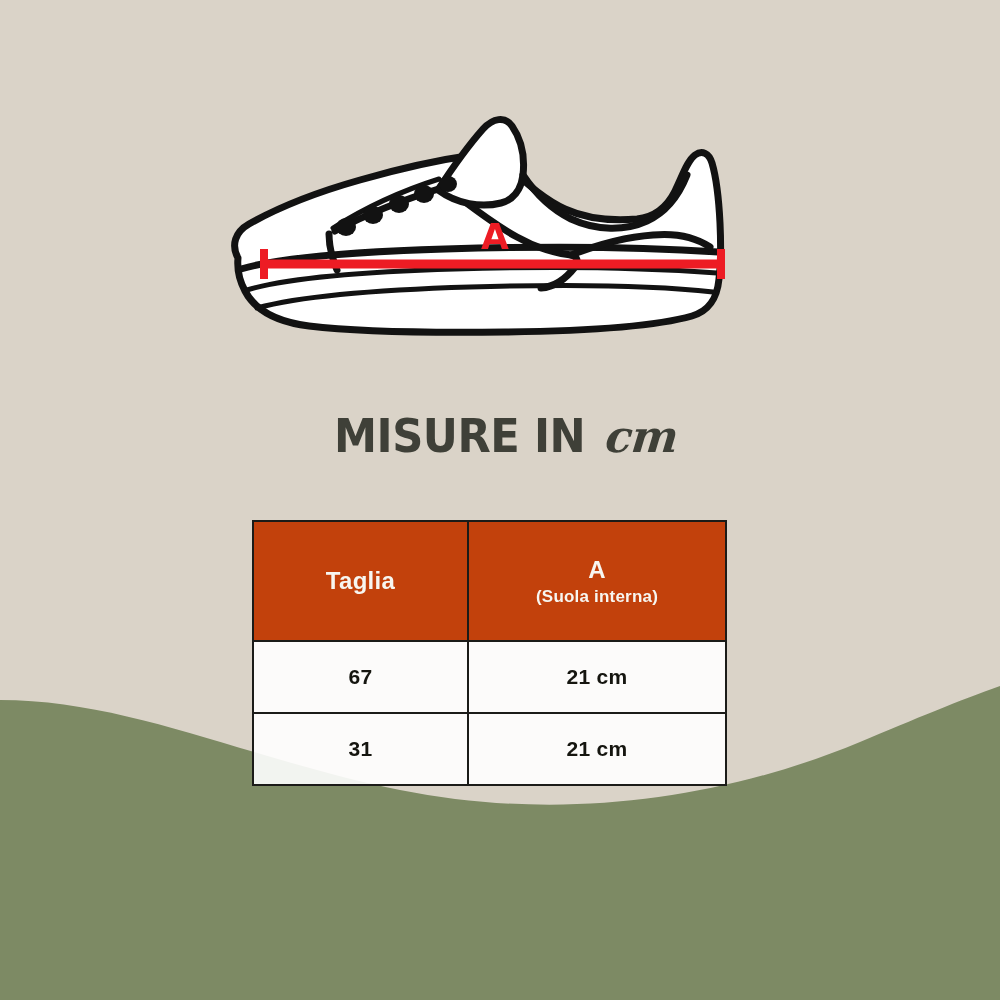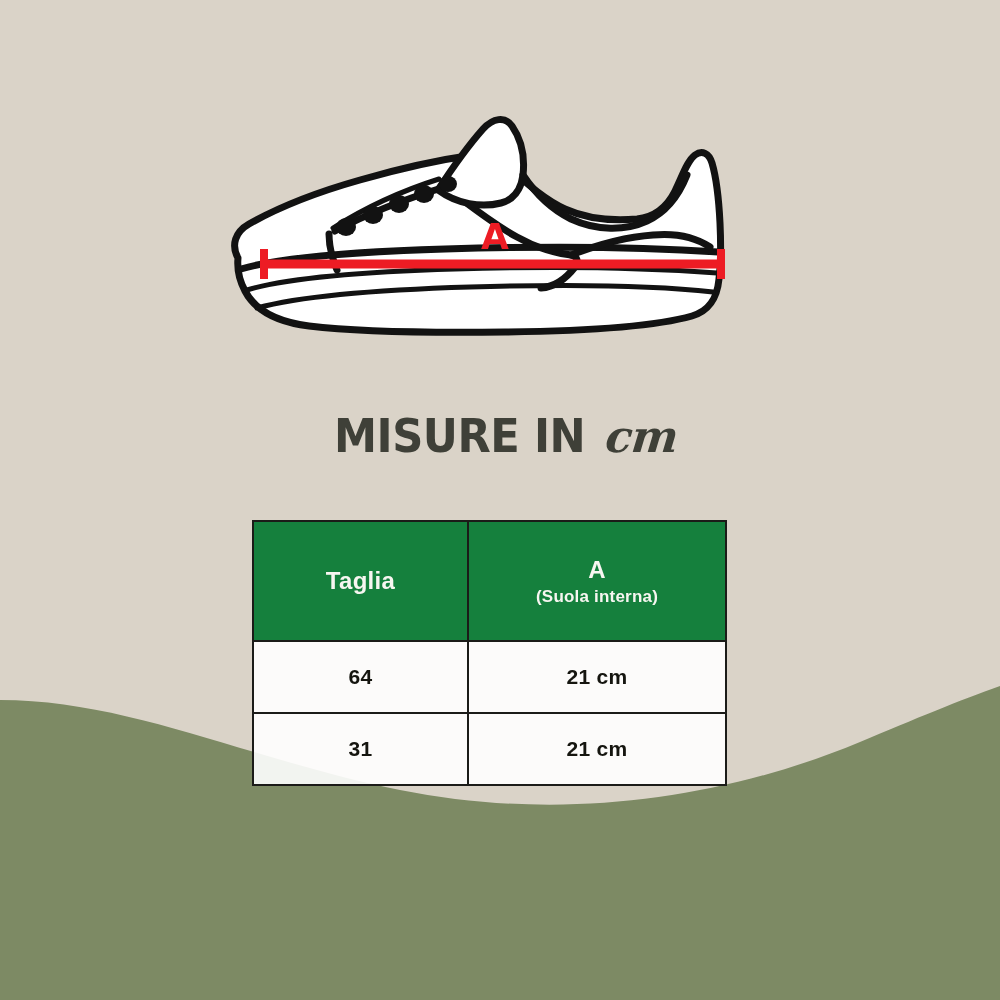--- a/index.html
+++ b/index.html
@@ -69,21 +69,21 @@
     border-collapse:collapse;
     z-index:4;
     table-layout:fixed;
   }
   #size-table td, #size-table th {
     border:2.5px solid #1B1B18;
     text-align:center;
     vertical-align:middle;
   }
   #size-table thead th {
-    background:#15803d;
+    background:#c2410c;
     color:#F7F6F1;
     height:120px;
     padding:4px 6px;
   }
   .th-main {
     font-size:24px;
     font-weight:bold;
     letter-spacing:0.3px;
     line-height:1.25;
     display:block;
@@ -192,21 +192,21 @@
           <span class="th-main">Taglia</span>
         </th>
         <th class="col-meas">
           <span class="th-main">A</span>
           <span class="th-sub">(Suola interna)</span>
         </th>
       </tr>
     </thead>
     <tbody>
       <tr>
-        <td class="col-size">64</td>
+        <td class="col-size">67</td>
         <td class="col-meas">21 cm</td>
       </tr>
       <tr>
         <td class="col-size">31</td>
         <td class="col-meas">21 cm</td>
       </tr>
     </tbody>
   </table>
 
 </div>

